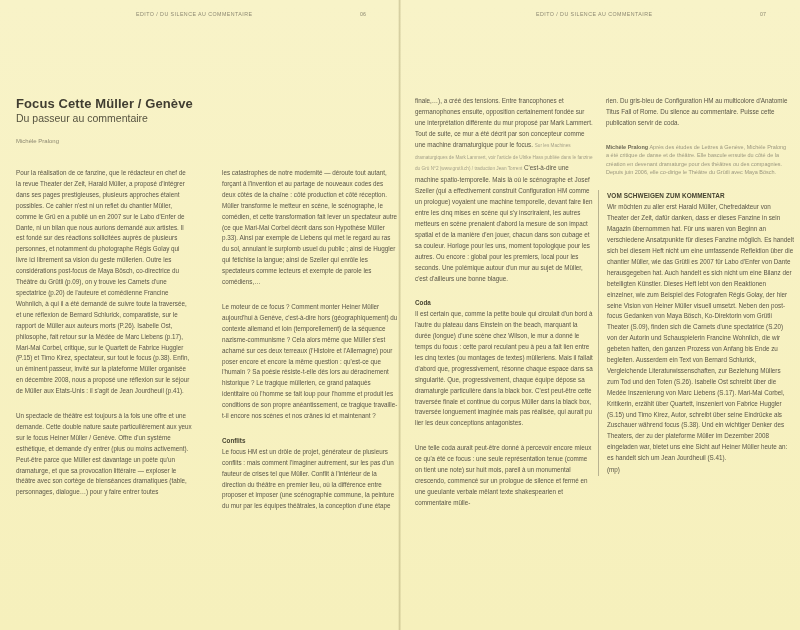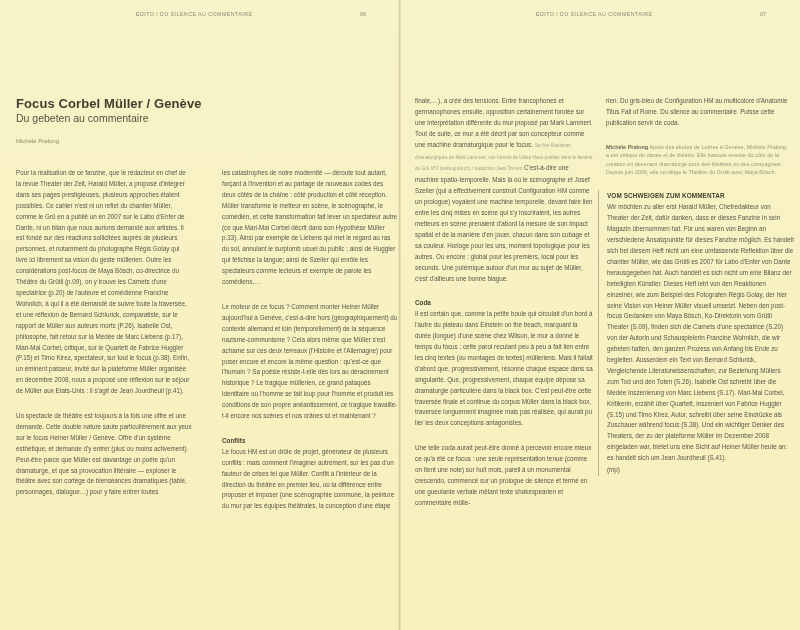--- a/index.html
+++ b/index.html
@@ -74,22 +74,22 @@
 
   <div class="runhead" id="rh-left">EDITO / DU SILENCE AU COMMENTAIRE</div>
   <div class="folio" id="folio-left">06</div>
   <div class="runhead" id="rh-right">EDITO / DU SILENCE AU COMMENTAIRE</div>
   <div class="folio" id="folio-right">07</div>
 
   <div class="gutter"></div>
 
   <div>
     <div class="title-block">
-      <h1 class="article-title">Focus Corbel Müller / Genève</h1>
-      <div class="article-subtitle">Du gebeten au commentaire</div>
+      <h1 class="article-title">Focus Cette Müller / Genève</h1>
+      <div class="article-subtitle">Du passeur au commentaire</div>
       <div class="author">Michèle Pralong</div>
     </div>
 
     <div class="col" id="l-col1">
       <p>Pour la réalisation de ce fanzine, que le rédacteur en chef de la revue Theater der Zeit, Harald Müller, a proposé d'intégrer dans ses pages prestigieuses, plusieurs approches étaient possibles. Ce cahier n'est ni un reflet du chantier Müller, comme le Grü en a publié un en 2007 sur le Labo d'Enfer de Dante, ni un bilan que nous aurions demandé aux artistes. Il est fondé sur des réactions sollicitées auprès de plusieurs personnes, et notamment du photographe Régis Golay qui livre ici librement sa vision du geste müllerien. Outre les considérations post-focus de Maya Bösch, co-directrice du Théâtre du Grütli (p.09), on y trouve les Carnets d'une spectatrice (p.20) de l'auteure et comédienne Francine Wohnlich, à qui il a été demandé de suivre toute la traversée, et une réflexion de Bernard Schlurick, comparatiste, sur le rapport de Müller aux auteurs morts (P.26). Isabelle Ost, philosophe, fait retour sur la Médée de Marc Liebens (p.17), Mari-Mai Corbel, critique, sur le Quartett de Fabrice Huggler (P.15) et Timo Kirez, spectateur, sur tout le focus (p.38). Enfin, un éminent passeur, invité sur la plateforme Müller organisée en décembre 2008, nous a proposé une réflexion sur le séjour de Müller aux Etats-Unis : il s'agit de Jean Jourdheuil (p.41).</p>
       <p>Un spectacle de théâtre est toujours à la fois une offre et une demande. Cette double nature saute particulièrement aux yeux sur le focus Heiner Müller / Genève. Offre d'un système esthétique, et demande d'y entrer (plus ou moins activement). Peut-être parce que Müller est davantage un poète qu'un dramaturge, et que sa provocation littéraire — exploser le théâtre avec son cortège de bienséances dramatiques (table, personnages, dialogue…) pour y faire entrer toutes</p>
     </div>
 
     <div class="col" id="l-col2">
       <p>les catastrophes de notre modernité — déroute tout autant, forçant à l'invention et au partage de nouveaux codes des deux côtés de la chaîne : côté production et côté réception. Müller transforme le metteur en scène, le scénographe, le comédien, et cette transformation fait lever un spectateur autre (ce que Mari-Mai Corbel décrit dans son Hypothèse Müller p.33). Ainsi par exemple de Liebens qui met le regard au ras du sol, annulant le surplomb usuel du public ; ainsi de Huggler qui fétichise la langue; ainsi de Szeiler qui enrôle les spectateurs comme lecteurs et exempte de parole les comédiens,…</p>

